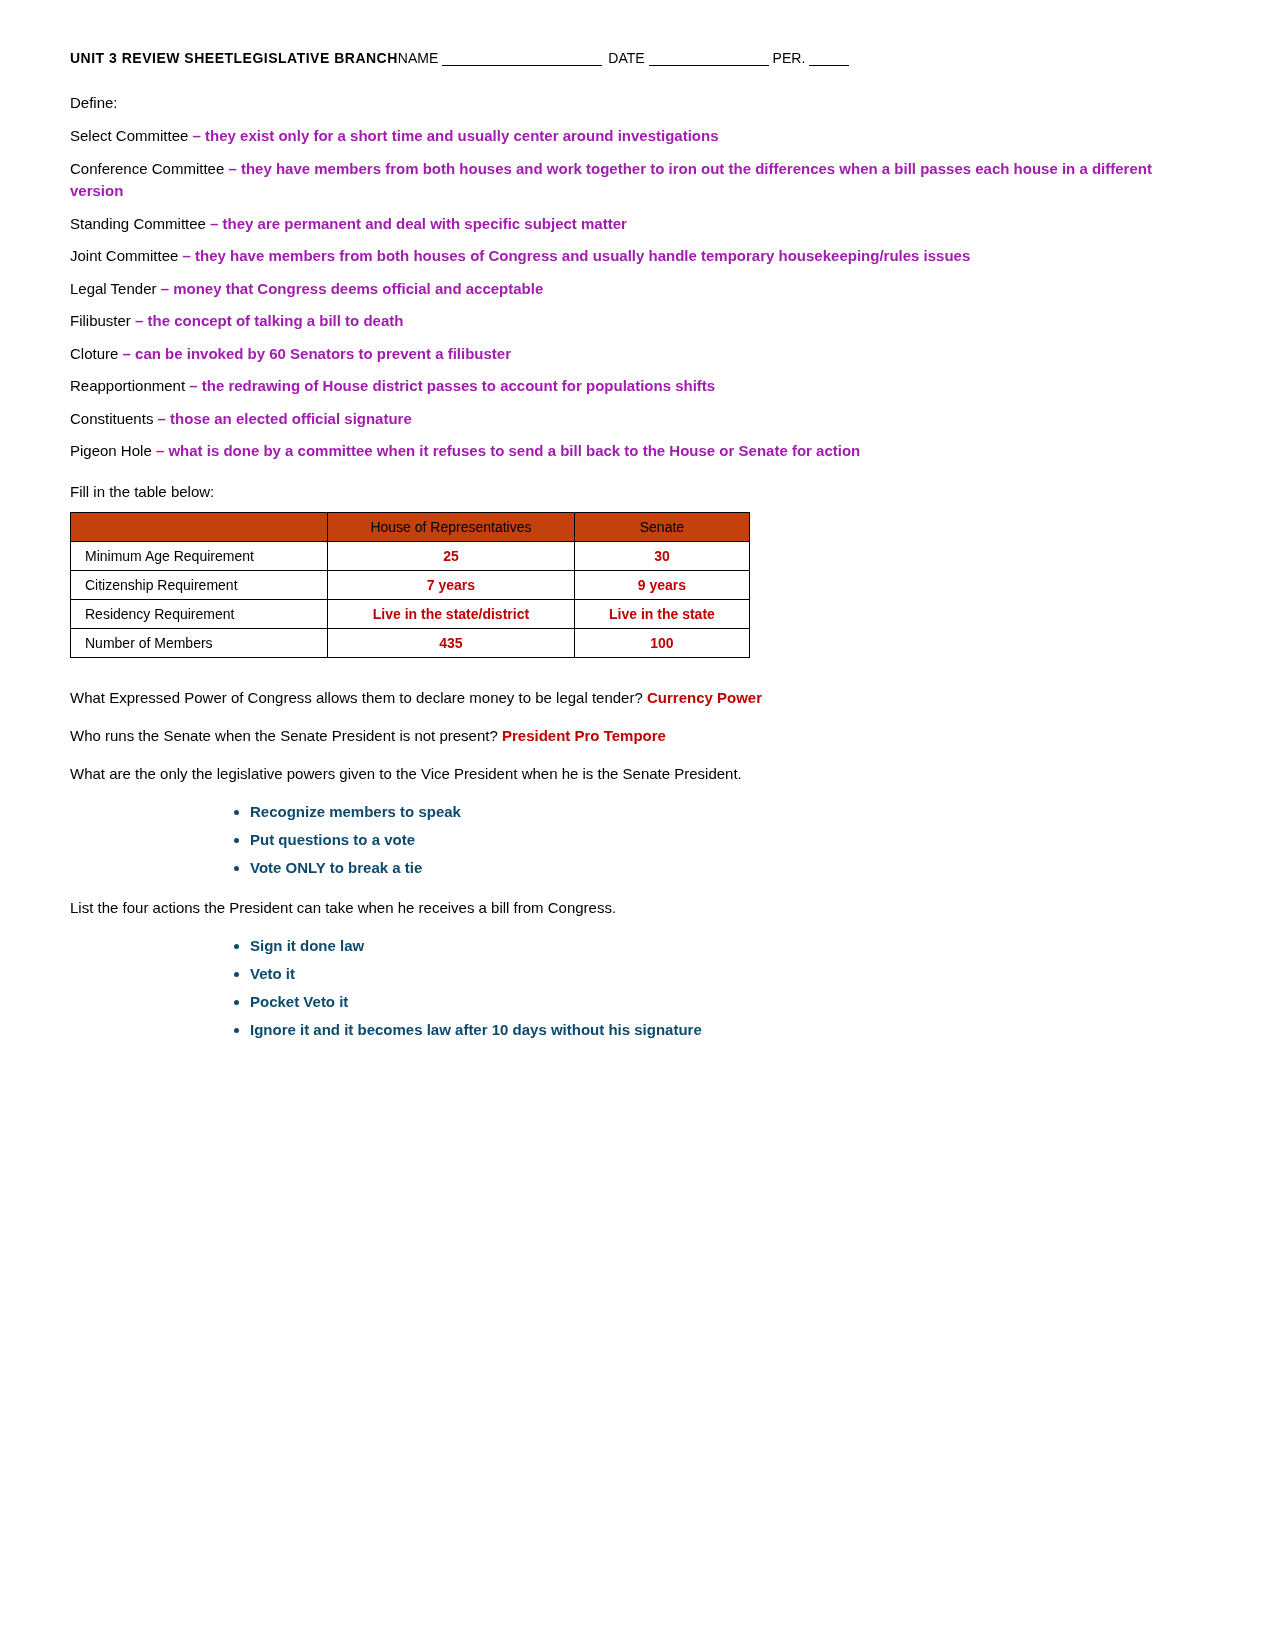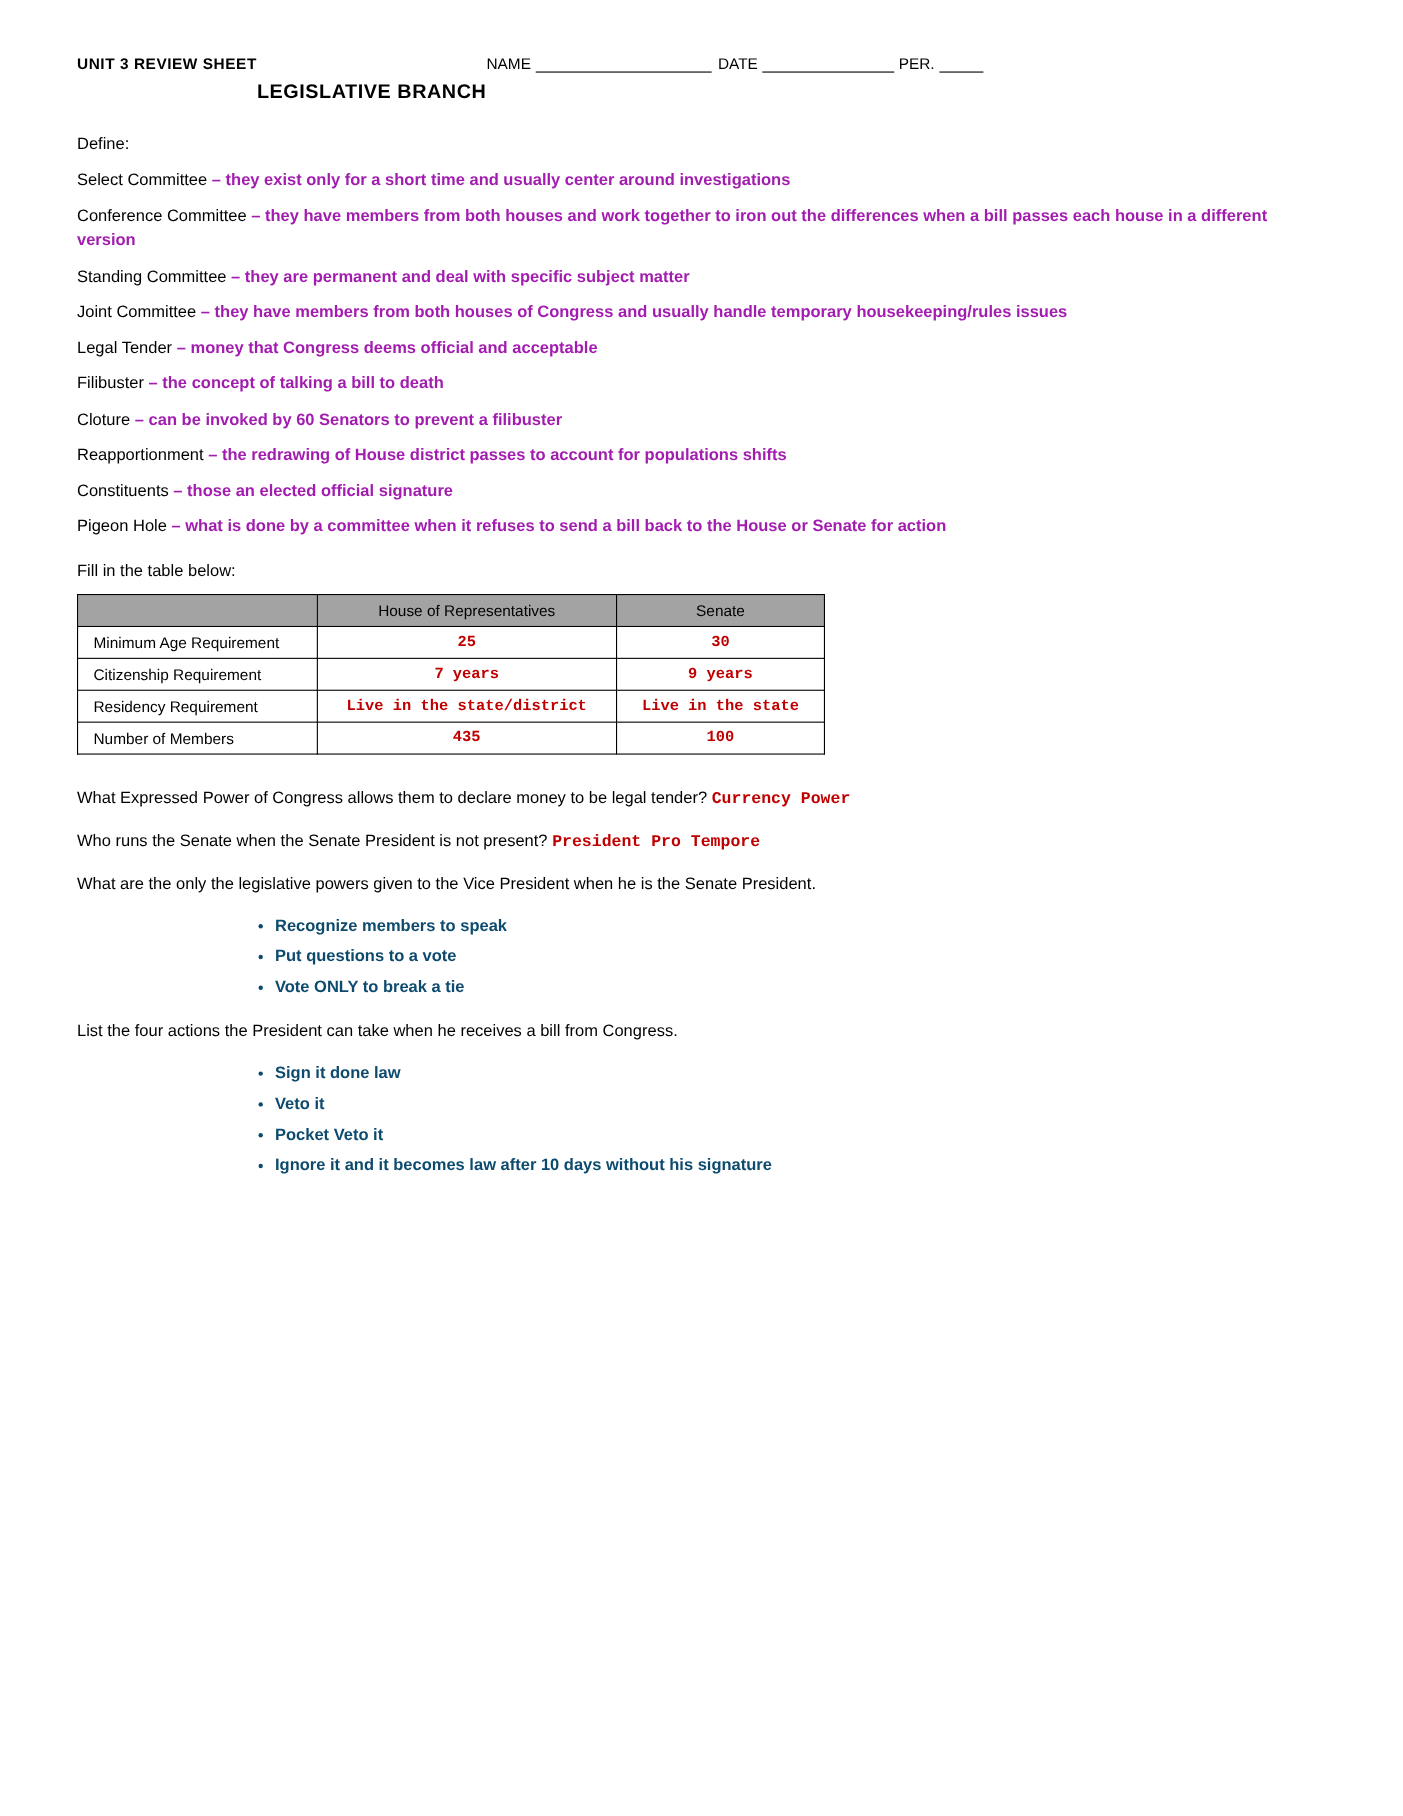--- a/index.html
+++ b/index.html
@@ -17,25 +17,24 @@
       justify-content: flex-start;
       align-items: flex-start;
       margin-bottom: 28px;
     }
     .header-left {
       font-size: 14px;
       font-weight: bold;
       letter-spacing: 0.5px;
     }
     .header-center {
-      font-size: 18px;
+      font-size: 14px;
       font-weight: bold;
       letter-spacing: 0.5px;
       text-align: center;
-      margin-top: 23px;
     }
     .header-right {
       font-size: 14px;
       display: flex;
       flex-direction: row;
       gap: 6px;
     }
     .header-right .line {
       display: flex;
       align-items: center;
@@ -83,29 +82,28 @@
       margin-bottom: 28px;
     }
     table th, table td {
       border: 1px solid #000;
       padding: 6px 14px;
       font-size: 14px;
       text-align: center;
     }
     table th {
       font-weight: normal;
-      background: #a3a3a3;
+      background: #c2410c;
     }
     table td:first-child {
       text-align: left;
     }
     .answer-red {
       color: #c00000;
       font-weight: bold;
-      font-family: Liberation Mono, monospace;
     }
     .question-block {
       margin-bottom: 14px;
       font-size: 15px;
       line-height: 1.6;
     }
     .bullet-list {
       list-style: disc;
       margin-left: 180px;
       margin-bottom: 16px;

